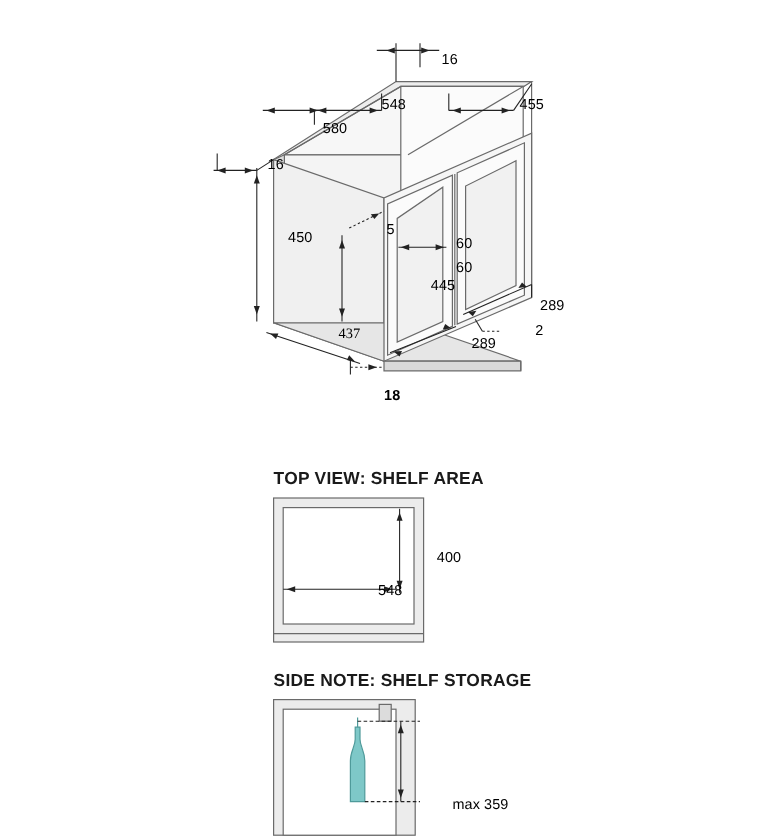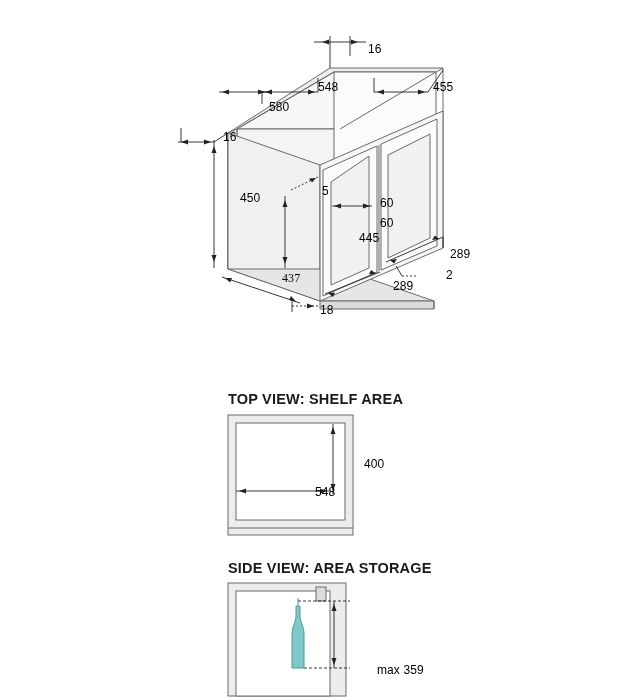--- a/index.html
+++ b/index.html
@@ -191,36 +191,36 @@
         <line x1="298" y1="601" x2="350" y2="601" stroke-dasharray="3,2"></line>
         <line x1="304" y1="668" x2="350" y2="668" stroke-dasharray="3,2"></line>
         <line x1="334" y1="601" x2="334" y2="668"></line>
         <path d="M334,604 L331.5,611 L336.5,611 Z" fill="#222" stroke="none"></path>
         <path d="M334,665 L331.5,658 L336.5,658 Z" fill="#222" stroke="none"></path>
       </g>
     </svg>
   </div>
 
   <div class="caption topview-caption">TOP VIEW: SHELF AREA</div>
-  <div class="caption sideview-caption">SIDE VIEW: AREA STORAGE</div>
+  <div class="caption sideview-caption">SIDE NOTE: SHELF STORAGE</div>
 
   <div id="dim-labels">
       <div class="dim" style="left: 331px; top: 42px;">16</div>
       <div class="dim" style="left: 232px; top: 100px;">580</div>
       <div class="dim" style="left: 281px; top: 80px;">548</div>
       <div class="dim" style="left: 396px; top: 80px;">455</div>
       <div class="dim" style="left: 186px; top: 130px;">16</div>
       <div class="dim" style="left: 203px; top: 191px;">450</div>
       <div class="dim" style="left: 285px; top: 184px;">5</div>
       <div class="dim" style="left: 343px; top: 196px;">60</div>
       <div class="dim" style="left: 343px; top: 216px;">60</div>
       <div class="dim" style="left: 290px; top: 231px; margin-left: 32px;">445</div>
       <div class="dim" style="left: 413px; top: 247px;">289</div>
       <div class="dim" style="left: 245px; top: 271px; font-family: Liberation Serif, serif;">437</div>
       <div class="dim" style="left: 356px; top: 279px;">289</div>
       <div class="dim" style="left: 409px; top: 268px;">2</div>
-      <div class="dim" style="left: 283px; top: 303px;">18</div>
+      <div class="dim" style="left: 283px; top: 322px; font-weight: bold;">18</div>
       <div class="dim" style="left: 327px; top: 457px;">400</div>
       <div class="dim" style="left: 278px; top: 485px;">548</div>
       <div class="dim" style="left: 340px; top: 663px;">max 359</div>
     </div>
 
 </div>
 
 </body></html>

